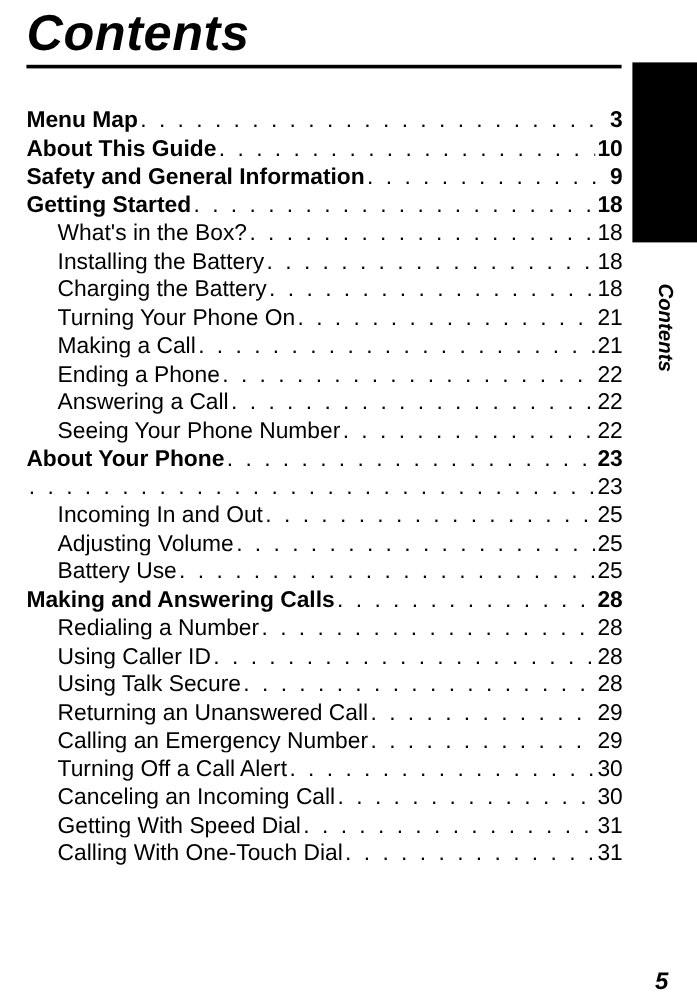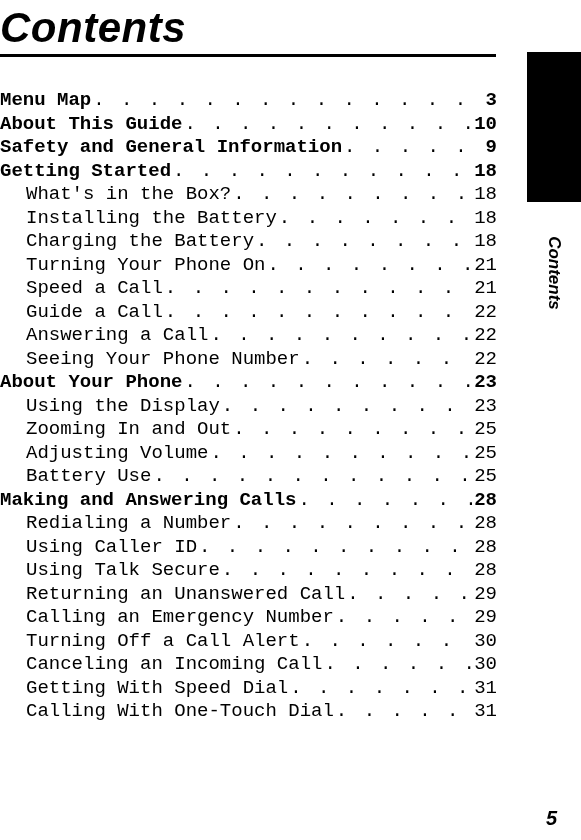--- a/index.html
+++ b/index.html
@@ -8,41 +8,40 @@
     width: 581px;
     height: 840px;
     background: #fff;
     font-family: Arial, Helvetica, sans-serif;
     position: relative;
   }
   .page {
     position: relative;
     width: 581px;
     height: 840px;
-    padding: 0 36px 0 0;
+    padding: 0 36px 0 22px;
   }
   .title {
     font-weight: 700;
     font-style: italic;
     font-size: 42px;
     letter-spacing: 0.5px;
     padding-top: 4px;
     padding-left: 0;
   }
   .rule {
     border-top: 3px solid #000;
     margin-top: 2px;
     width: 496px;
   }
   .toc {
     margin-top: 34px;
     width: 497px;
     font-size: 19px;
     line-height: 1.0;
-    font-family: Liberation Mono, monospace;
   }
   .row {
     display: flex;
     align-items: baseline;
     white-space: nowrap;
     margin-bottom: 4.5px;
     overflow: hidden;
   }
   .row .label { flex: 0 0 auto; }
   .row .dots {
@@ -141,51 +140,50 @@
         <span class="label">Charging the Battery</span>
         <span class="dots"></span>
         <span class="page-no">18</span>
       </div>
       <div class="row sub">
         <span class="label">Turning Your Phone On</span>
         <span class="dots"></span>
         <span class="page-no">21</span>
       </div>
       <div class="row sub">
-        <span class="label">Speed a Call</span>
+        <span class="label">Making a Call</span>
         <span class="dots"></span>
         <span class="page-no">21</span>
       </div>
       <div class="row sub">
-        <span class="label">Guide a Call</span>
+        <span class="label">Ending a Phone</span>
         <span class="dots"></span>
         <span class="page-no">22</span>
       </div>
       <div class="row sub">
         <span class="label">Answering a Call</span>
         <span class="dots"></span>
         <span class="page-no">22</span>
       </div>
       <div class="row sub">
         <span class="label">Seeing Your Phone Number</span>
         <span class="dots"></span>
         <span class="page-no">22</span>
       </div>
       <div class="row bold">
         <span class="label">About Your Phone</span>
         <span class="dots"></span>
         <span class="page-no">23</span>
       </div>
       <div class="row sub">
-        <span class="label">Using the Display</span>
         <span class="dots"></span>
         <span class="page-no">23</span>
       </div>
       <div class="row sub">
-        <span class="label">Zooming In and Out</span>
+        <span class="label">Incoming In and Out</span>
         <span class="dots"></span>
         <span class="page-no">25</span>
       </div>
       <div class="row sub">
         <span class="label">Adjusting Volume</span>
         <span class="dots"></span>
         <span class="page-no">25</span>
       </div>
       <div class="row sub">
         <span class="label">Battery Use</span>

